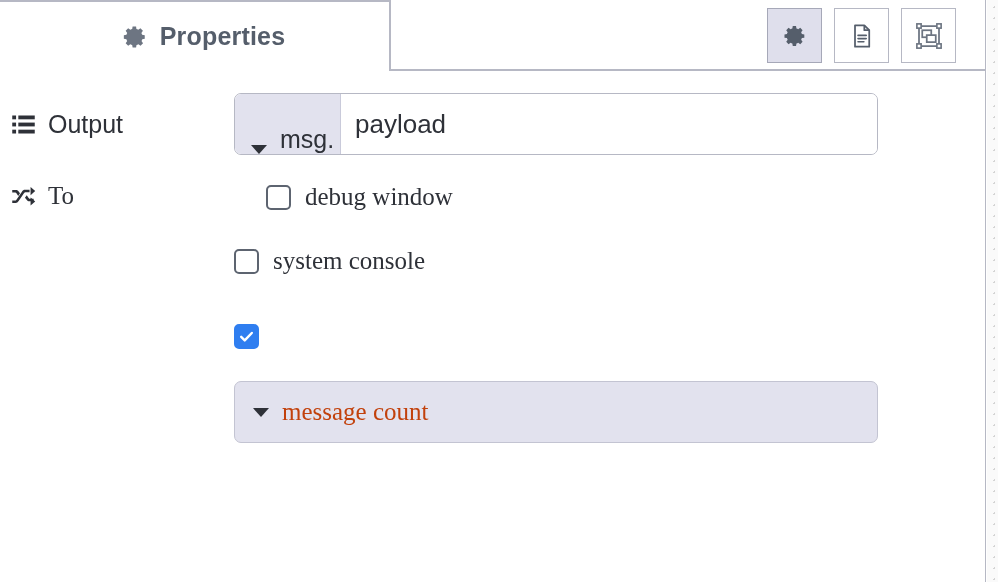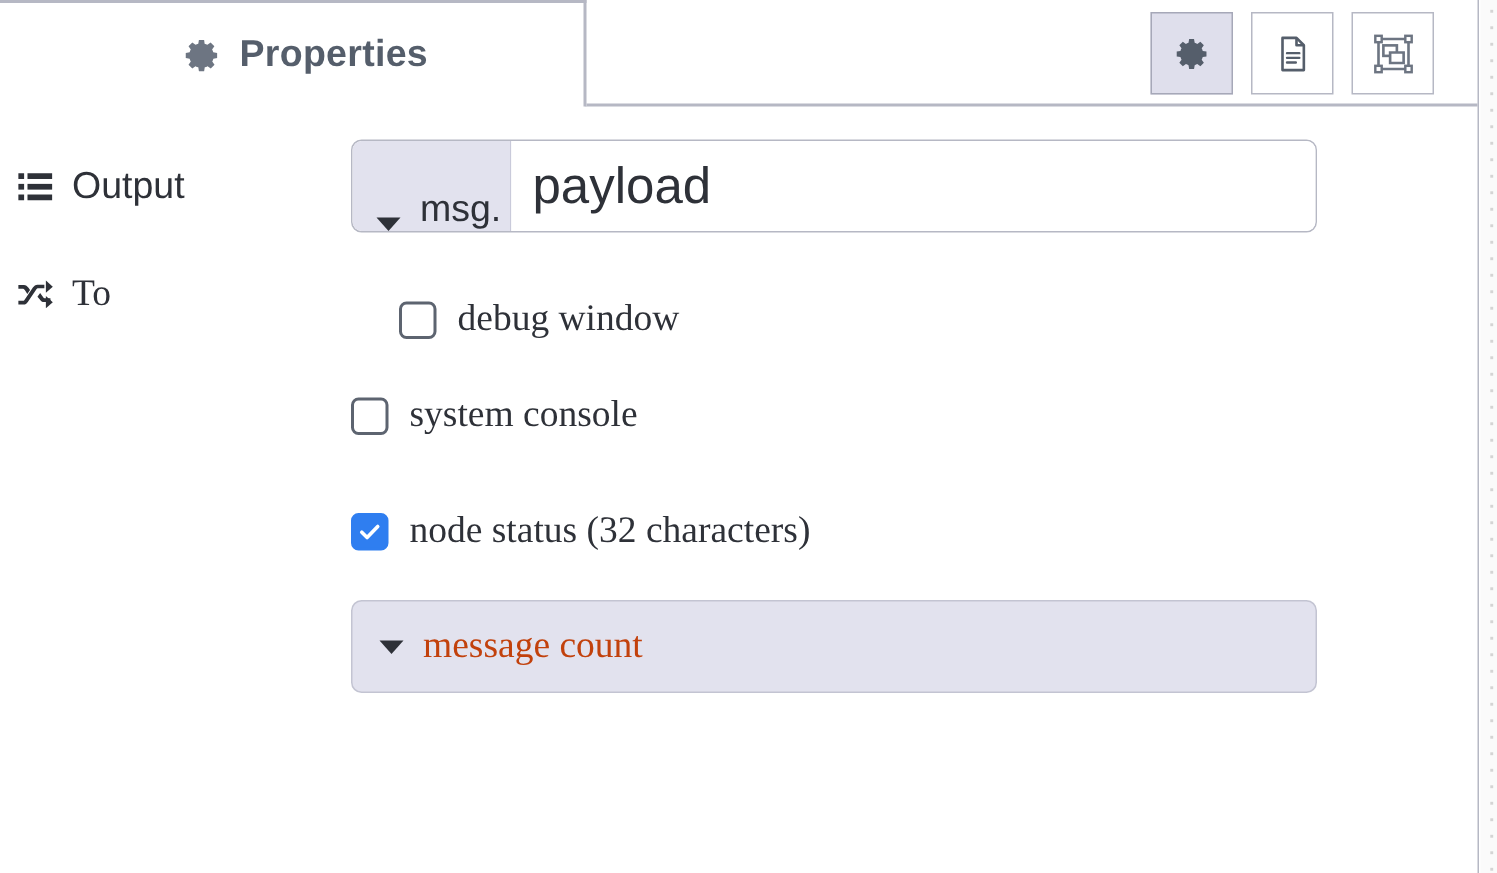--- a/index.html
+++ b/index.html
@@ -167,21 +167,21 @@
   }
   .typed-prefix-text {
     font-size: 25px;
     color: #2e3138;
   }
   .typed-value {
     flex: 1 1 auto;
     display: flex;
     align-items: center;
     padding-left: 14px;
-    font-size: 34px;
+    font-size: 26px;
     color: #2e3138;
     background: #ffffff;
     cursor: text;
   }
 
   
   .cbrow {
     display: flex;
     align-items: center;
     cursor: pointer;
@@ -328,41 +328,40 @@
           <path fill="#2e3138" d="M2 6.2h3.3c1.2 0 1.9.6 2.7 1.7l.9 1.3-1.6 2.3-1.4-2.1C5.3 8.5 5 8.4 4.5 8.4H2z"></path>
           <path fill="#2e3138" d="M2 15.6h2.5c.5 0 .8-.1 1.4-1l4.7-6.9c.8-1.1 1.5-1.7 2.7-1.7h4.1v2.2h-3.6c-.5 0-.8.1-1.4 1l-4.7 6.9c-.8 1.1-1.5 1.7-2.7 1.7H2z"></path>
           <path fill="#2e3138" d="M13.3 13.2l1.6-2.3 1.5 2.2c.6.9.9 1 1.4 1h3.2v2.2h-3.7c-1.2 0-1.9-.6-2.7-1.7z"></path>
           <path fill="#2e3138" d="M18.3 3.6L22.4 7.2l-4.1 3.6z"></path>
           <path fill="#2e3138" d="M18.3 12.8l4.1 3.6-4.1 3.6z"></path>
         </svg>
         <span>To</span>
       </div>
       <div class="row-field">
 
-        <div class="cbrow" style="margin-top:18px;padding-left:32px;">
+        <div class="cbrow" style="margin-top:2px;padding-left:32px;">
           <span class="cbox">
             
           </span>
           <span class="cb-label">debug window</span>
         </div>
 
         <div class="cbrow" style="margin-top:36px;">
           <span class="cbox">
             
           </span>
           <span class="cb-label">system console</span>
         </div>
 
         <div class="cbrow" style="margin-top:49px;">
           <span class="cbox checked">
             <svg class="tick" width="17" height="17" viewBox="0 0 24 24">
               <path fill="none" stroke="#ffffff" stroke-width="3.4" stroke-linecap="round" stroke-linejoin="round" d="M4.5 12.5l5 5 10-10.5"></path>
             </svg>
           </span>
-          <span class="cb-label">node status (32 characters)</span>
         </div>
 
         <div class="select-box" style="margin-top:32px;">
           <span class="caret"></span>
           <span class="select-text">message count</span>
         </div>
 
       </div>
     </div>
 

